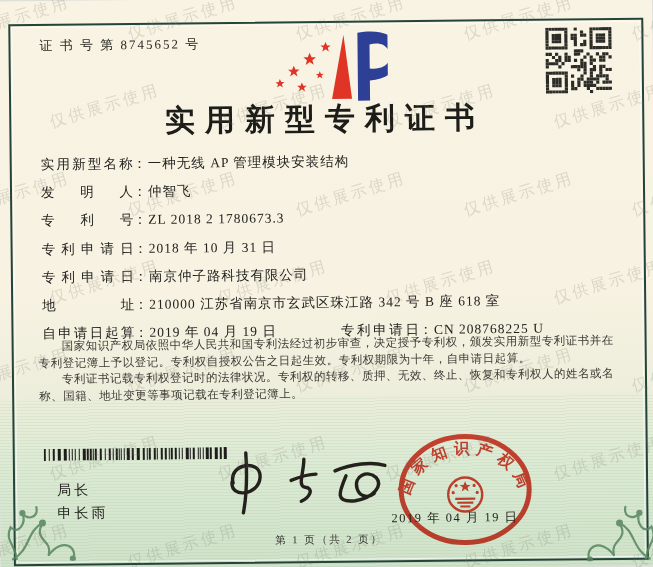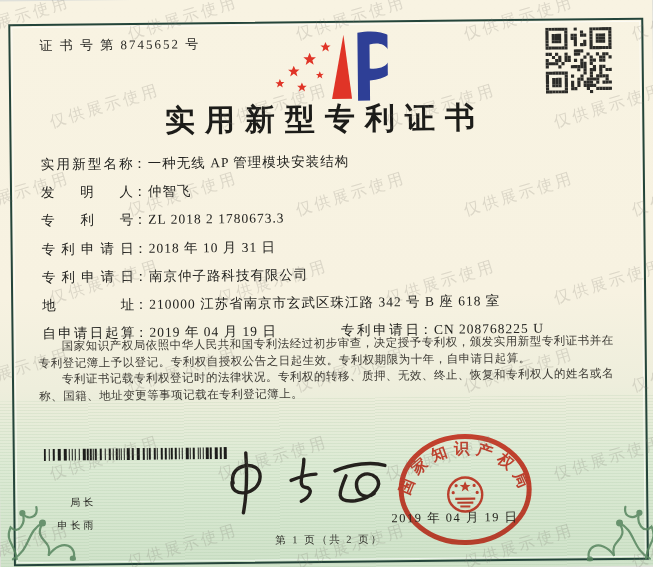--- a/index.html
+++ b/index.html
@@ -23,21 +23,21 @@
   .flabel{display:inline-block;width:92px;text-align:justify;text-align-last:justify;}
   .fcolon{display:inline-block;width:15px;}
   .fvalue{letter-spacing:1px;}
   .frow.last{height:24px;}
   .pair2{margin-left:64px;display:inline-flex;}
   .pair2 .flabel{width:78px;}
   .body-text{position:absolute;left:40px;top:337px;width:580px;font-size:11.5px;
     line-height:16.5px;color:#3c3a34;letter-spacing:0.5px;}
   .body-text p{margin:0;text-indent:2em;}
   .barcode{position:absolute;left:44px;top:448px;width:186px;height:12px;}
-  .director{position:absolute;left:57px;top:490px;font-size:10px;color:#23231f;line-height:23px;letter-spacing:3px;text-align:right;}
+  .director{position:absolute;left:57px;top:478px;font-size:14px;color:#23231f;line-height:23px;letter-spacing:3px;}
   .signature{position:absolute;left:205px;top:448px;width:210px;height:74px;}
   .seal{position:absolute;left:394px;top:434px;width:142px;height:118px;opacity:0.93;mix-blend-mode:multiply;}
   .seal-date{position:absolute;left:391px;top:513px;font-size:12.5px;color:#26261f;letter-spacing:1.5px;z-index:6;}
   .footer{position:absolute;left:0;top:535px;width:100%;text-align:center;
     font-size:10.5px;color:#33332d;letter-spacing:2px;}
   .ornament{position:absolute;width:84px;height:88px;opacity:0.85;}
   .orn-left{left:6px;top:472px;}
   .orn-right{right:2px;top:478px;transform:scaleX(-1);}
   .wm-layer{position:absolute;left:-120px;top:-80px;width:950px;height:820px;
     pointer-events:none;z-index:50;}

